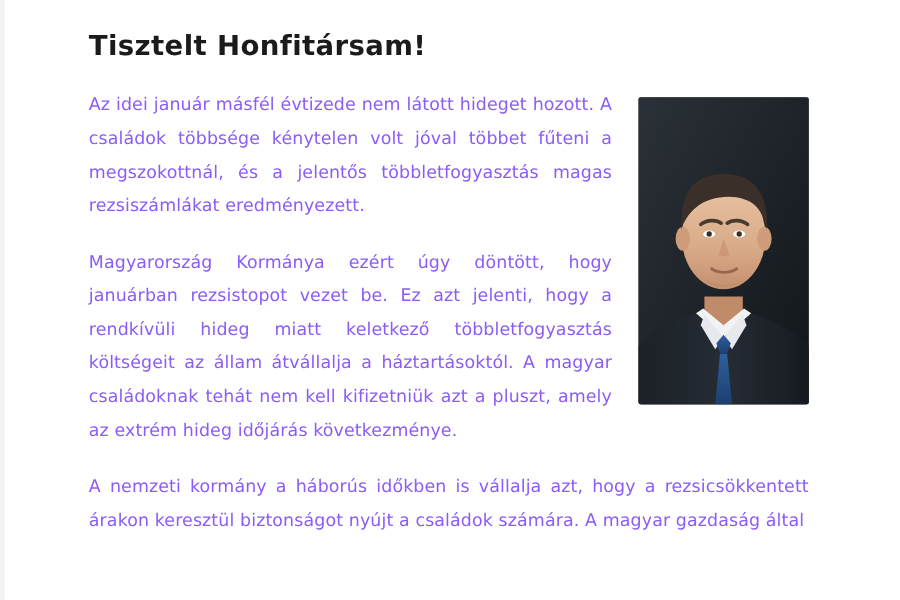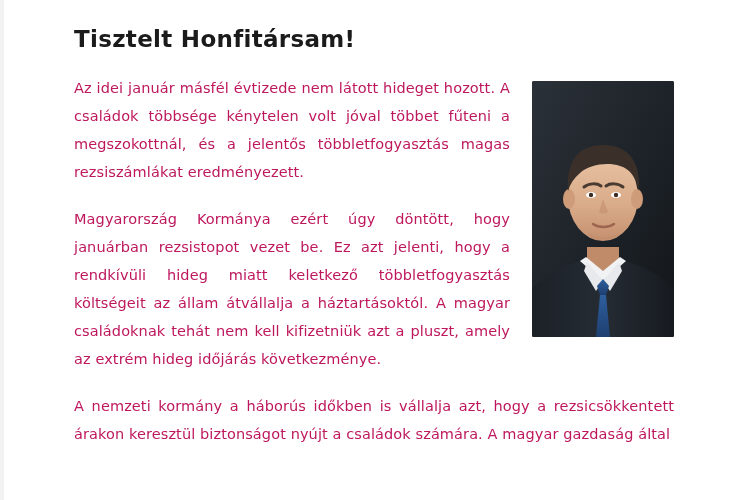--- a/index.html
+++ b/index.html
@@ -67,21 +67,21 @@
   }
   .portrait svg {
     display: block;
     width: 142px;
     height: 256px;
   }
   p.para {
     font-size: 14.5px;
     line-height: 28px;
     text-align: justify;
-    color: #be185d;
+    color: #8b5cf6;
     margin: 0 0 19px 0;
     letter-spacing: 0.1px;
   }
   p.para:last-child {
     margin-bottom: 0;
   }
   .clearfix::after {
     content: "";
     display: block;
     clear: both;

